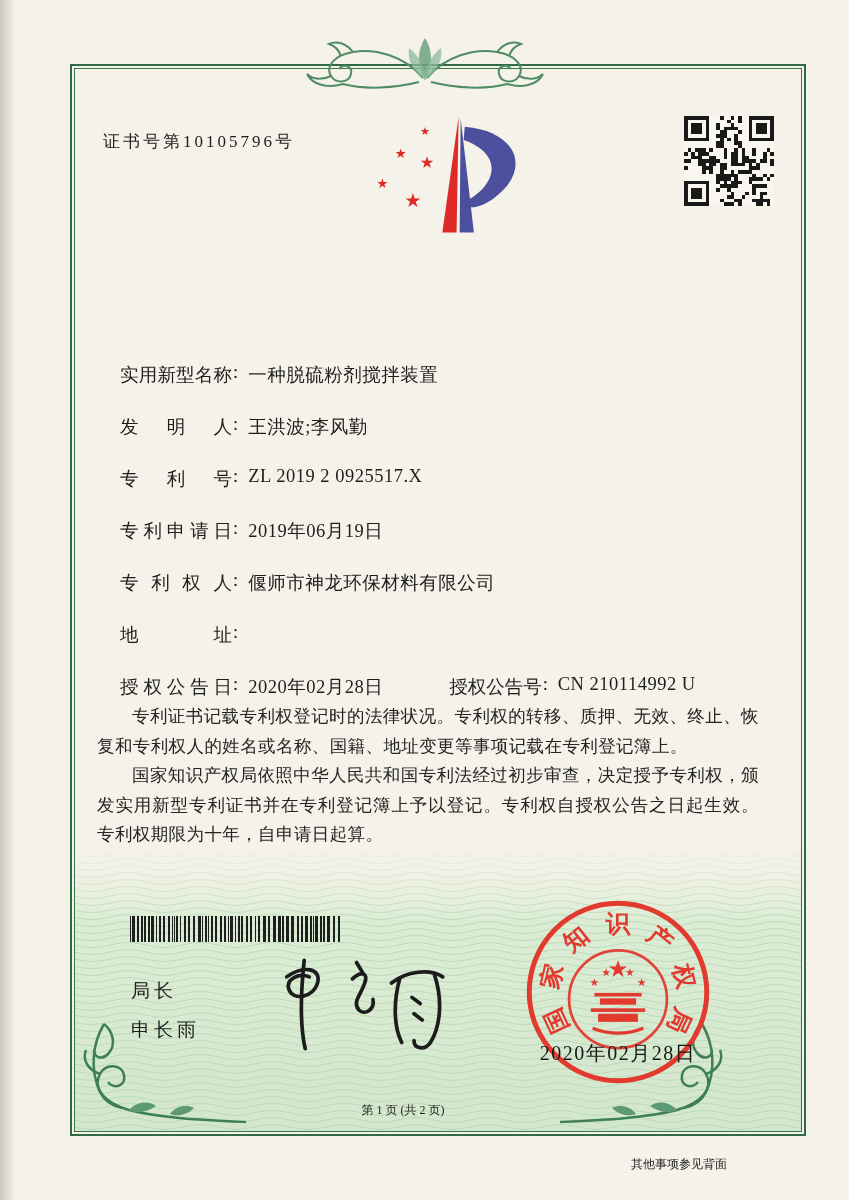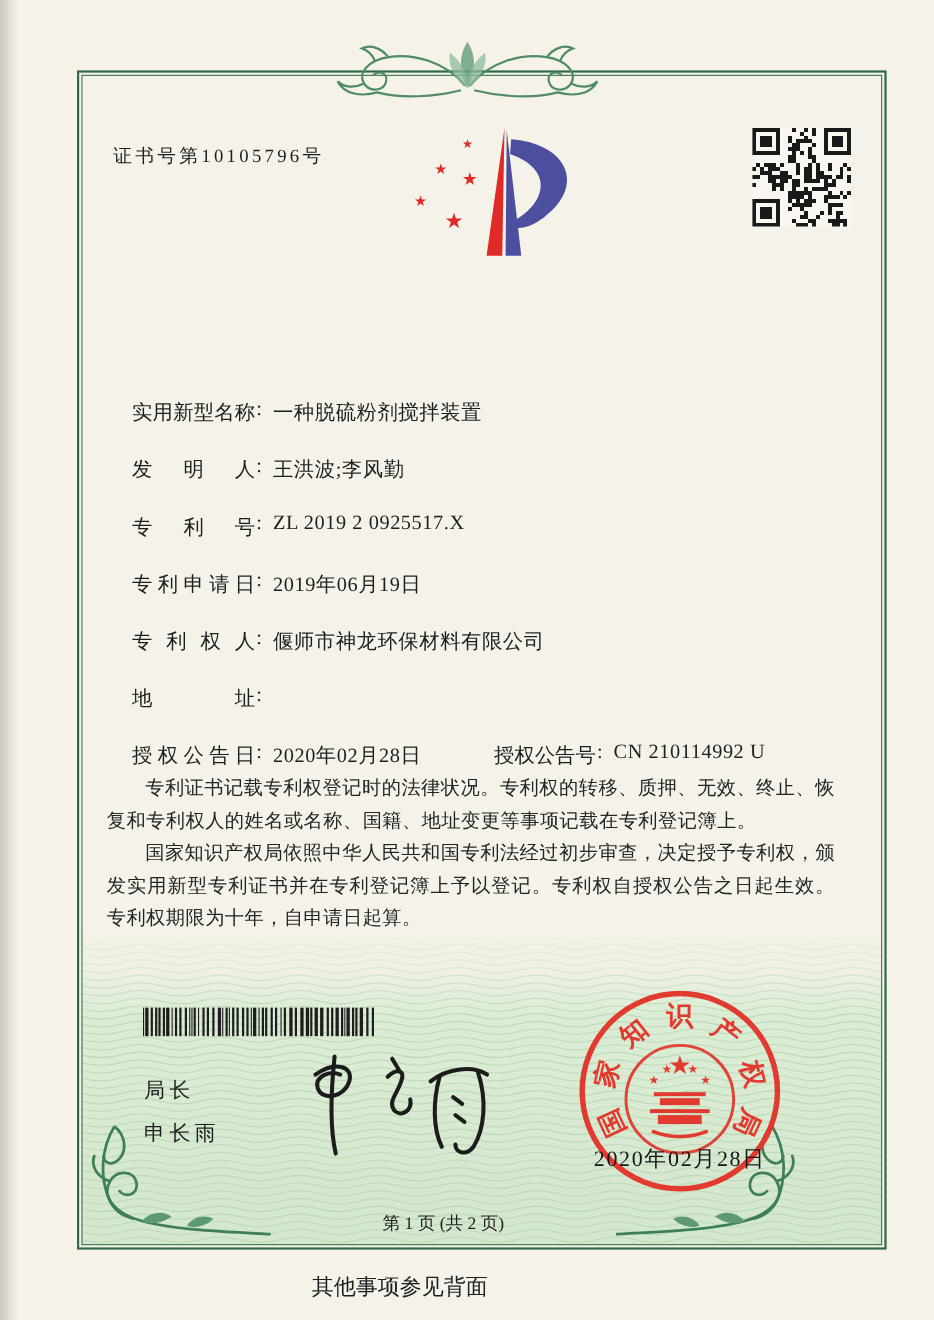--- a/index.html
+++ b/index.html
@@ -41,22 +41,22 @@
   #barcode{position:absolute;left:130px;top:916px;width:218px;height:26px;}
   .bar{position:absolute;top:0;bottom:0;background:#1e1e1e;}
   .director-label{position:absolute;left:131px;top:978px;font-size:19px;letter-spacing:4px;
        font-family:"Liberation Sans", sans-serif;}
   .director-name{position:absolute;left:131px;top:1017px;font-size:19px;letter-spacing:4px;
        font-family:"Liberation Sans", sans-serif;}
   #signature{position:absolute;left:258px;top:948px;width:195px;height:108px;}
   #seal{position:absolute;left:522px;top:896px;width:192px;height:192px;}
   .seal-date{position:absolute;left:505px;top:1040px;width:226px;text-align:center;
        font-size:20px;letter-spacing:1.5px;color:#161616;z-index:5;}
-  .page-info{position:absolute;left:70px;width:666px;top:1102px;text-align:center;font-size:16px;}
-  .back-note{position:absolute;left:0;width:727px;top:1156px;text-align:center;font-size:20px;}
+  .page-info{position:absolute;left:70px;width:666px;top:1102px;text-align:center;font-size:12px;}
+  .back-note{position:absolute;left:0;width:727px;top:1156px;text-align:right;font-size:12px;}
 </style>
 </head>
 <body>
 
 <div id="page">
 
   <div class="scan-edge"></div>
 
   <svg id="band" viewBox="0 0 728 294" preserveAspectRatio="none">
     <defs>

